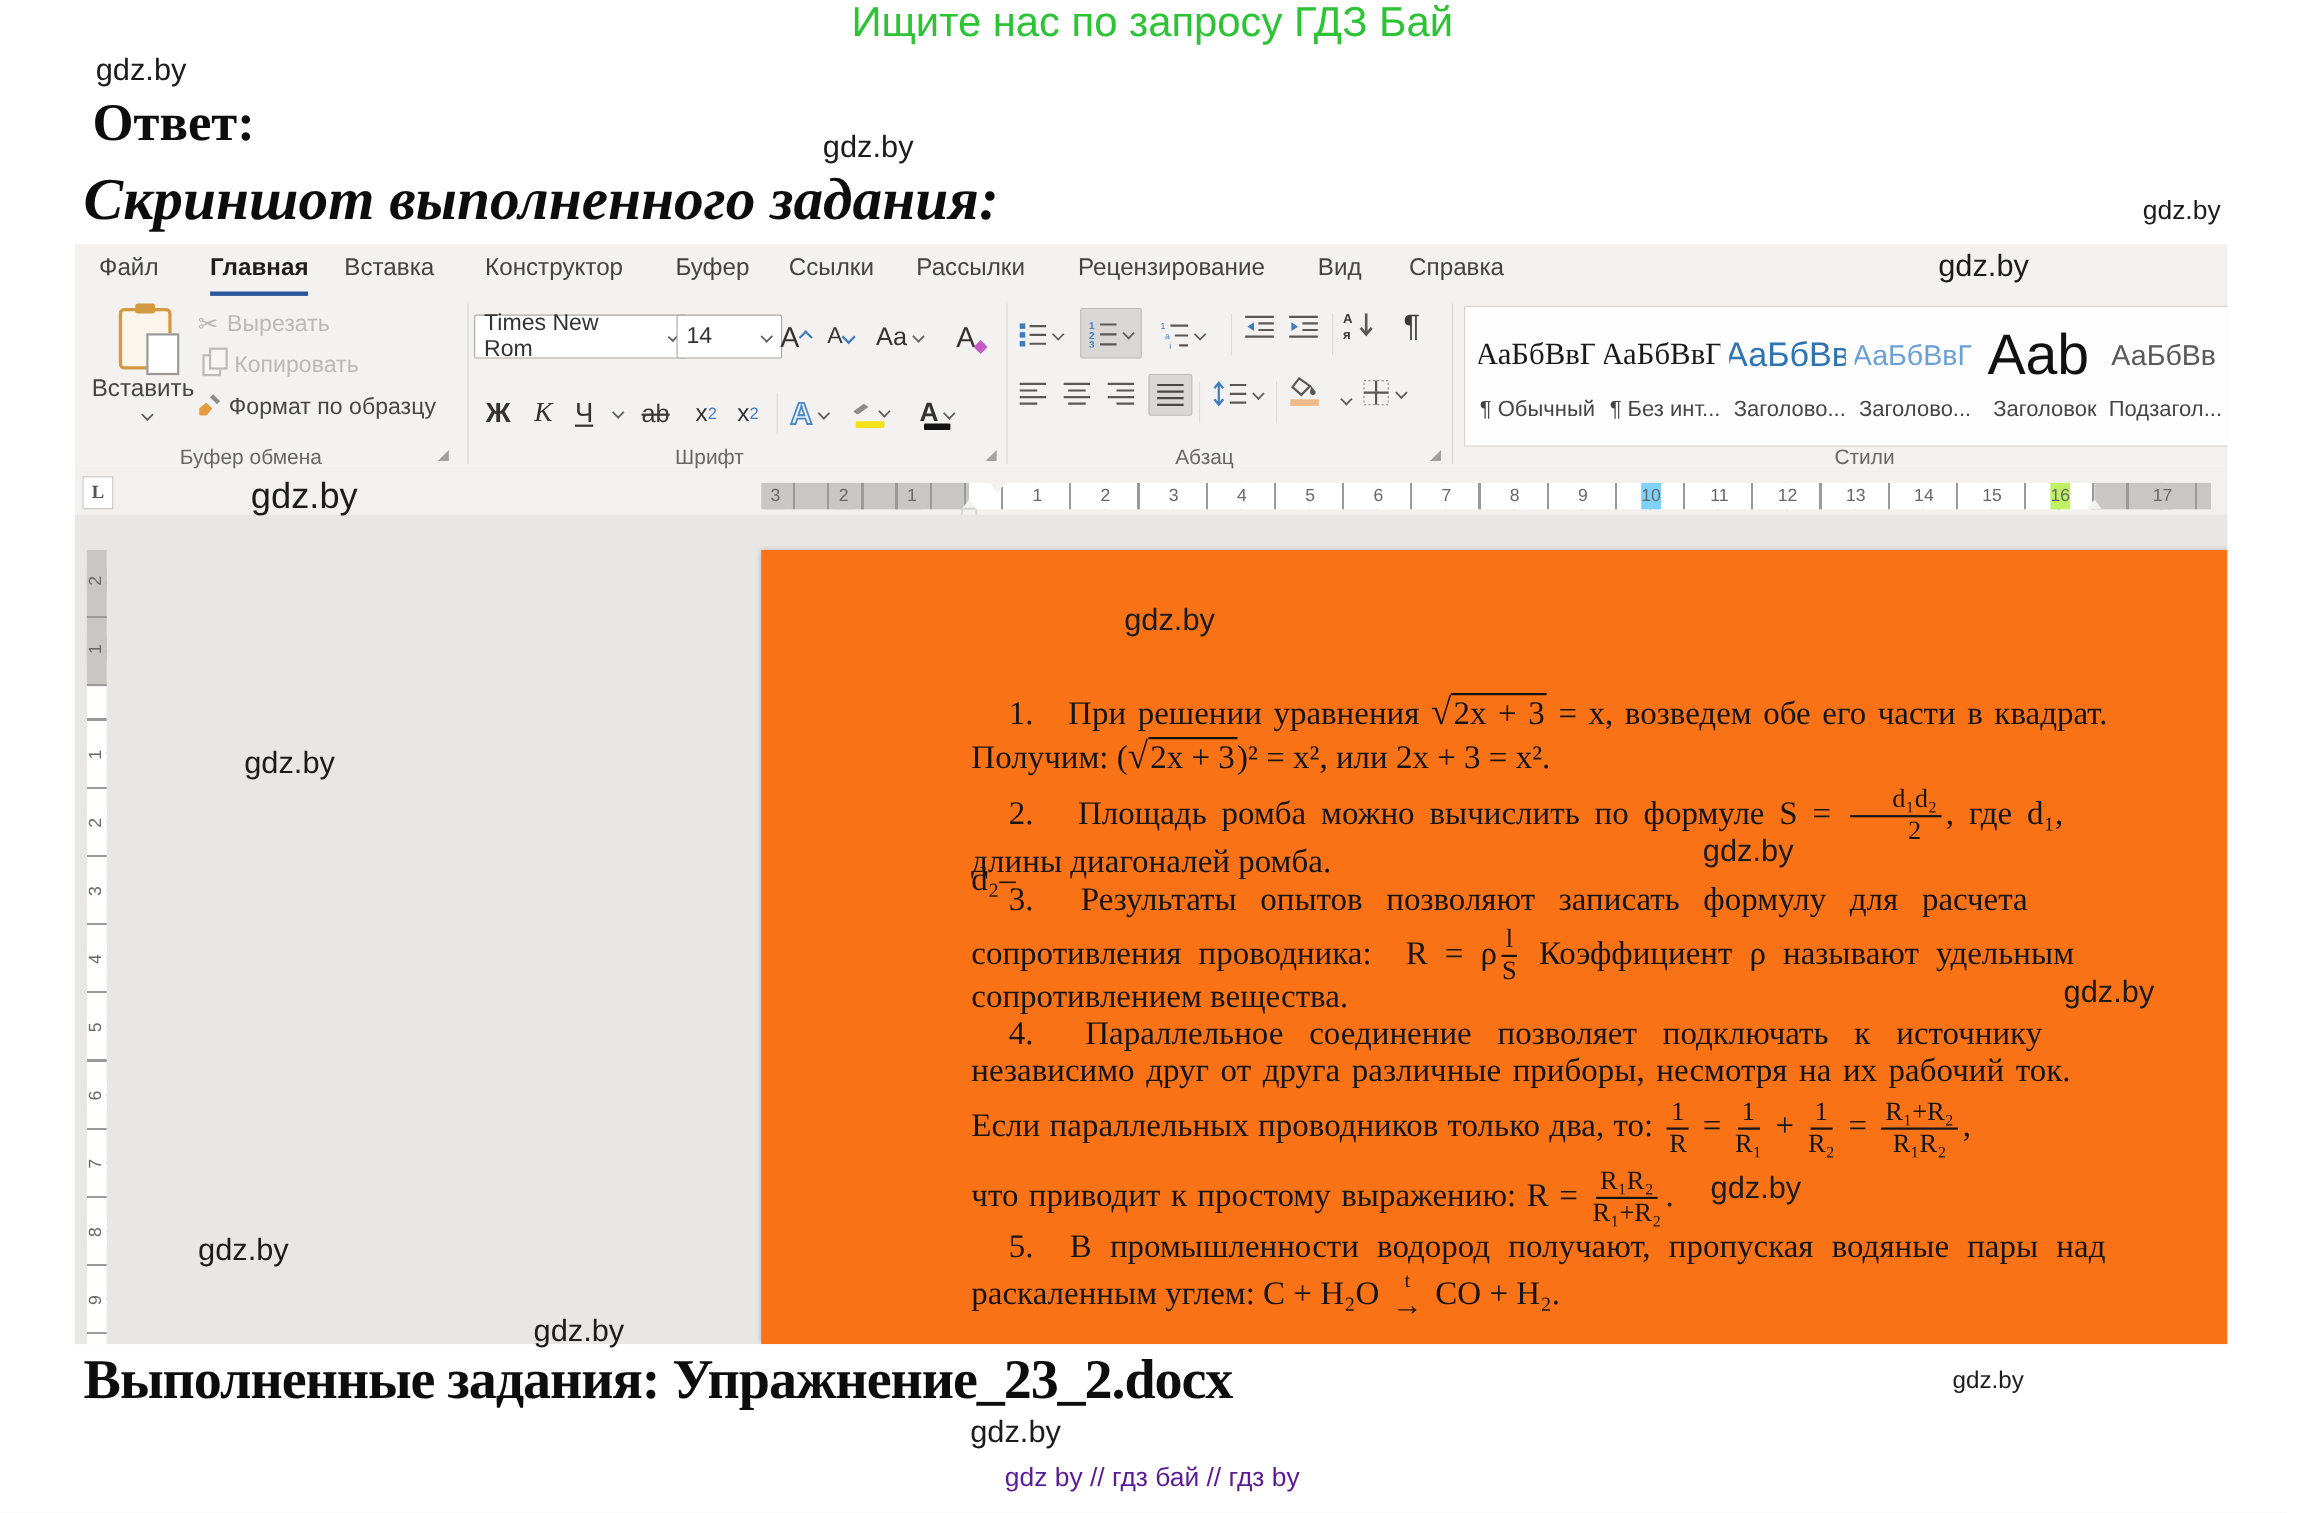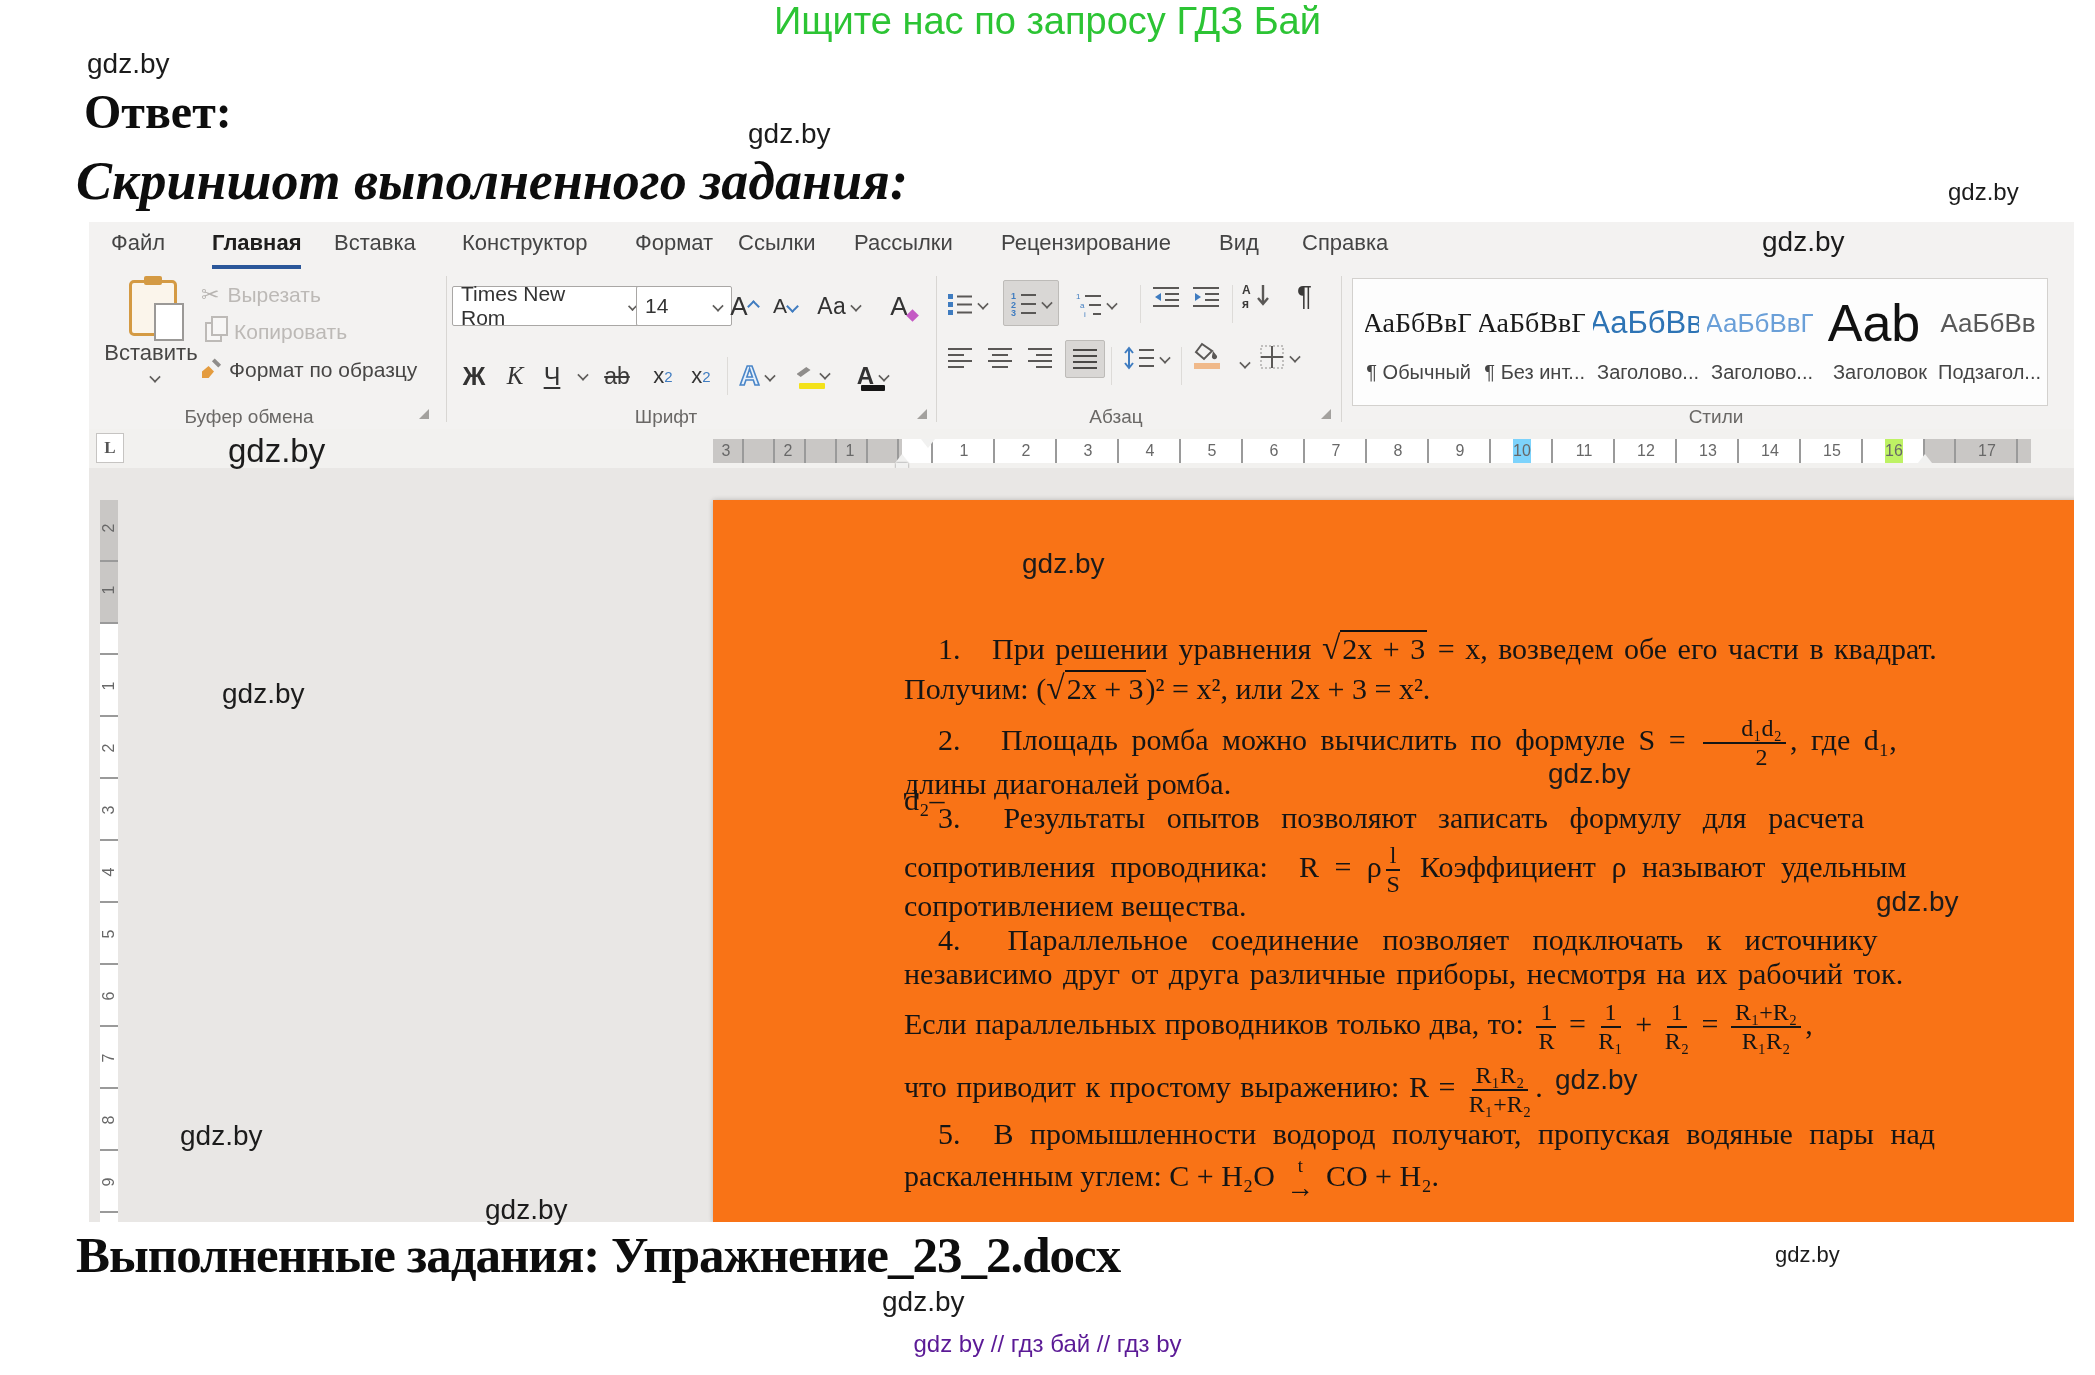--- a/index.html
+++ b/index.html
@@ -10,21 +10,21 @@
   
   .banner{position:absolute;top:0;left:0;width:100%;text-align:center;font-size:38px;
           font-weight:400;letter-spacing:0;}
   .h-answer{position:absolute;left:84px;top:84px;font-size:48px;font-weight:bold;color:#0d0d0d;}
   .h-script{position:absolute;left:76px;top:150px;font-size:54px;font-weight:bold;font-style:italic;color:#0d0d0d;}
   .h-bottom{position:absolute;left:76px;top:1226px;font-size:51px;font-weight:bold;color:#0d0d0d;letter-spacing:-1px;}
   .footer-links{position:absolute;top:1330px;left:0;width:100%;text-align:center;font-size:24px;font-weight:500;}
   .wm{position:absolute;color:#1c1c1c;font-size:28px;font-weight:500;letter-spacing:0;white-space:nowrap;}
 
   
-  .word{position:absolute;left:89px;top:222px;width:1957px;height:1000px;background:#f3f2f1;overflow:hidden;padding-left:28px;}
+  .word{position:absolute;left:68px;top:222px;width:1957px;height:1000px;background:#f3f2f1;overflow:hidden;}
 
   
   .tabs{position:absolute;left:0;top:0;width:100%;height:46px;}
   .tab{position:absolute;top:8px;font-size:22px;color:#444;padding-bottom:9px;}
   .tab.active{color:#1f1e1d;font-weight:bold;border-bottom:4px solid #2b579a;}
 
   
   .rib{position:absolute;left:0;top:46px;width:100%;height:161px;border-bottom:1px solid #d8d6d3;}
   .gsep{position:absolute;top:8px;width:1px;height:146px;background:#d8d6d3;}
   .msep{position:absolute;width:1px;height:38px;background:#dddbd8;}
@@ -129,21 +129,21 @@
   <div class="h-answer serif">Ответ:</div>
   <div class="h-script serif">Скриншот выполненного задания:</div>
 
   <div class="word">
 
     <div class="tabs">
         <div class="tab" style="left: 22px;">Файл</div>
         <div class="tab active" style="left: 123px;">Главная</div>
         <div class="tab" style="left: 245px;">Вставка</div>
         <div class="tab" style="left: 373px;">Конструктор</div>
-        <div class="tab" style="left: 546px;">Формат</div>
+        <div class="tab" style="left: 546px;">Буфер</div>
         <div class="tab" style="left: 649px;">Ссылки</div>
         <div class="tab" style="left: 765px;">Рассылки</div>
         <div class="tab" style="left: 912px;">Рецензирование</div>
         <div class="tab" style="left: 1130px;">Вид</div>
         <div class="tab" style="left: 1213px;">Справка</div>
       </div>
 
     <div class="rib">
 
       <div class="gsep" style="left:357px"></div>

